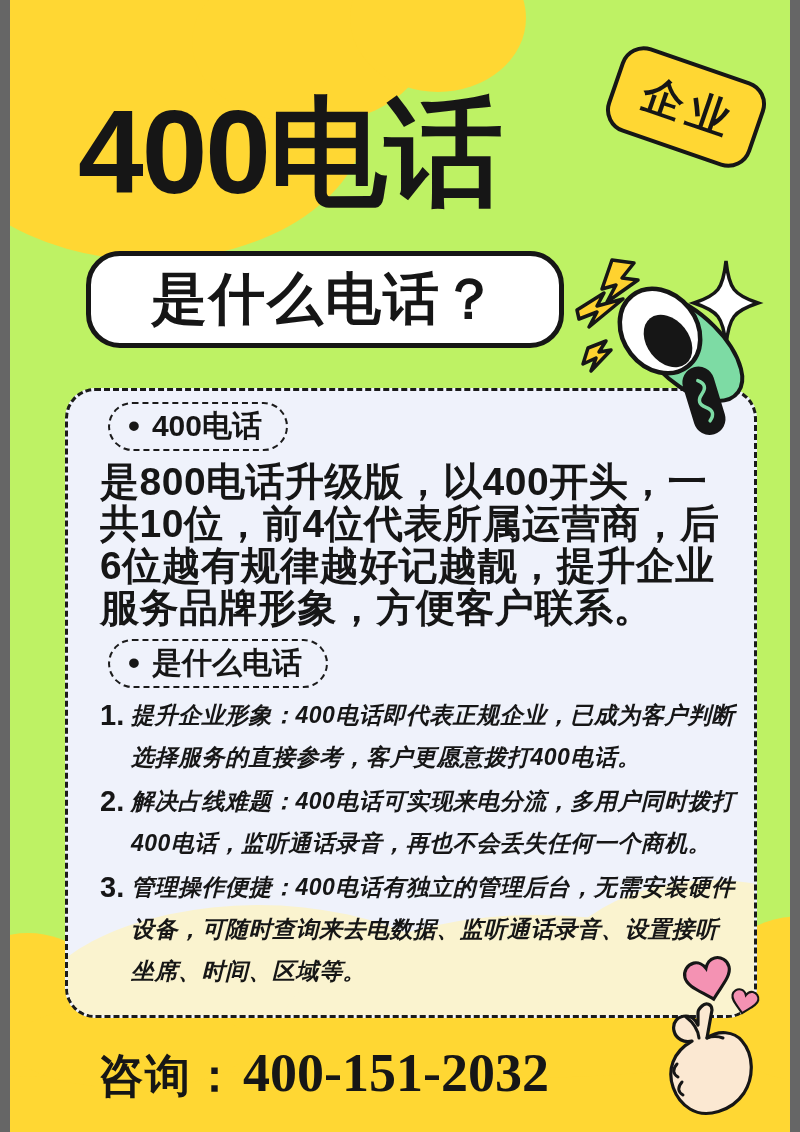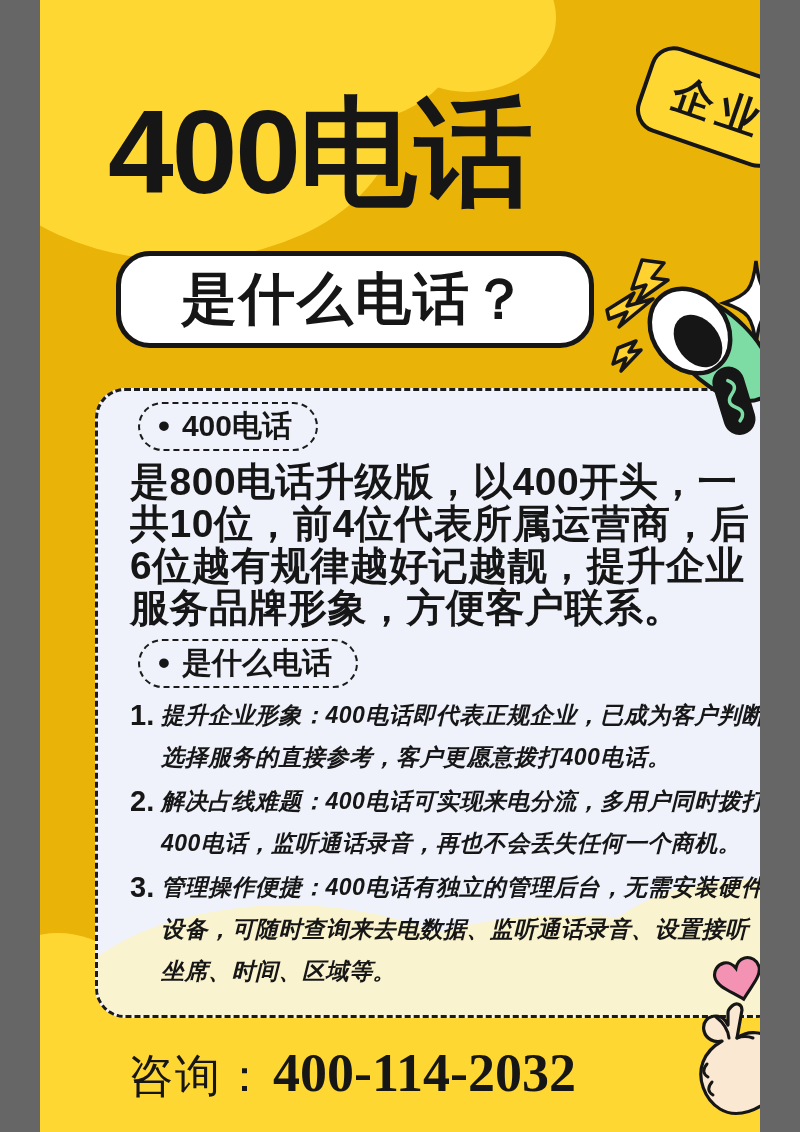--- a/index.html
+++ b/index.html
@@ -1,19 +1,19 @@
 <!DOCTYPE html>
 <html><head>
 <meta charset="utf-8">
 <style>
   * { margin:0; padding:0; box-sizing:border-box; }
   html,body { background:#666; }
   .poster {
-    position:relative; width:720px; height:1132px; margin:0 auto;
-    background:#eab308; overflow:hidden;
+    position:relative; width:780px; height:1132px; margin:0 auto;
+    background:#bef264; overflow:hidden;
     font-family:"Liberation Sans", sans-serif; color:#161616;
   }
   svg.bg-blobs { position:absolute; left:0; top:0; z-index:0; }
 
   
   .main-title {
     position:absolute; left:68px; top:88px; z-index:2;
     font-size:118px; font-weight:900; letter-spacing:-2px;
     color:#161616; line-height:1.1; white-space:nowrap;
   }
@@ -68,21 +68,21 @@
 
   
   .megaphone-svg { position:absolute; left:540px; top:248px; z-index:4; }
   .hand-svg { position:absolute; left:630px; top:948px; z-index:5; }
 
   
   .footer-line {
     position:absolute; left:88px; top:1042px; z-index:2;
     display:flex; align-items:baseline;
   }
-  .footer-line .label { font-size:45px; font-weight:400; letter-spacing:2px; }
+  .footer-line .label { font-size:45px; font-weight:700; letter-spacing:2px; }
   .footer-line .phone {
     font-family:"Liberation Serif", serif;
     font-size:54px; font-weight:700; letter-spacing:0px; margin-left:4px;
   }
 </style>
 </head>
 <body>
 
 <div class="poster">
 
@@ -202,16 +202,16 @@
                L58,65 C58,61 60,60 62,58 Z" fill="#FBE8D2" stroke="#161616" stroke-width="3.2" stroke-linejoin="round"></path>
       <path d="M46,69 C54,75 58,82 59,90" fill="none" stroke="#161616" stroke-width="3" stroke-linecap="round"></path>
       <path d="M37,116 q-7,8 1,13" fill="none" stroke="#161616" stroke-width="3" stroke-linecap="round"></path>
       <path d="M42,134 q-7,8 1,13" fill="none" stroke="#161616" stroke-width="3" stroke-linecap="round"></path>
       <path d="M67,90 C72,88 78,88 83,90" fill="none" stroke="#161616" stroke-width="3" stroke-linecap="round"></path>
     </g>
   </svg>
 
   <div class="footer-line">
     <span class="label">咨询：</span>
-    <span class="phone">400-114-2032</span>
+    <span class="phone">400-151-2032</span>
   </div>
 
 </div>
 
 </body></html>

